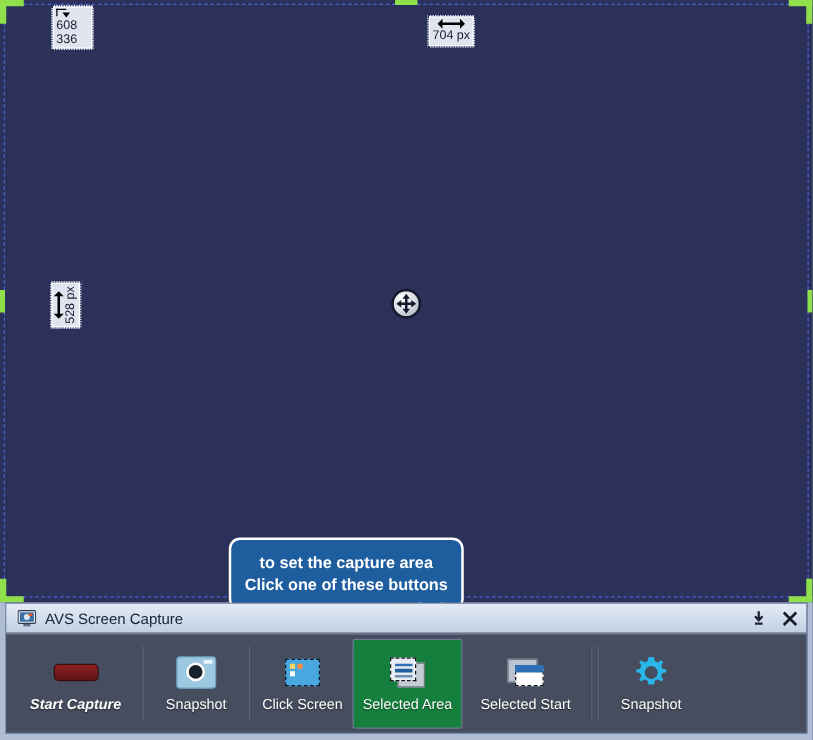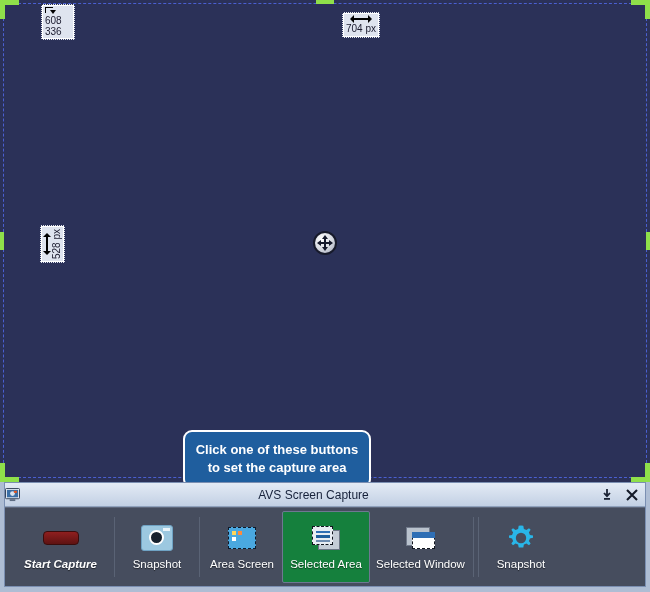--- a/index.html
+++ b/index.html
@@ -109,23 +109,22 @@
     border:1px solid #7b8fb2;
     box-sizing:border-box;
     background:#4a5162;
     position:relative;
   }
   .titlebar{
     height:24px;
     background:linear-gradient(#e4ebf5,#c2d0e4);
     border-bottom:1px solid #90a2bd;
     display:flex;align-items:center;
-    padding:0 6px 0 0;
-    box-sizing:border-box;
-    text-align:center;
+    padding:0 6px 0 9px;
+    box-sizing:border-box;
   }
   .app-icon{width:15px;height:14px;flex:none;margin-right:7px;position:relative;}
   .title-text{font-size:12px;color:#16213a;flex:1;}
   .tb-btns{display:flex;align-items:center;gap:11px;}
   .tb-btn{width:14px;height:14px;position:relative;cursor:default;}
 
   .toolbar{
     position:absolute;left:0;top:24px;right:0;bottom:0;
     background:#464d5e;
     border-top:1px solid #5f687c;
@@ -215,22 +214,22 @@
       </span>
     </div>
 
     <div class="move-knob">
       <svg class="mv" viewBox="0 0 16 16">
         <path d="M8 0 L11 4 L9 4 L9 7 L12 7 L12 5 L16 8 L12 11 L12 9 L9 9 L9 12 L11 12 L8 16 L5 12 L7 12 L7 9 L4 9 L4 11 L0 8 L4 5 L4 7 L7 7 L7 4 L5 4 Z" fill="#15192b"></path>
       </svg>
     </div>
 
     <div class="callout">
+      <div>to set the capture area</div>
       <div>Click one of these buttons</div>
-      <div>to set the capture area</div>
     </div>
     <svg class="callout-tail" viewBox="0 0 24 16">
       <path d="M0 0 L24 0 L12 15 Z" fill="#1f5e9e" stroke="#ffffff" stroke-width="2"></path>
       <rect x="1" y="0" width="22" height="3" fill="#1f5e9e"></rect>
     </svg>
 
   </div>
 
   <div class="win">
     <div class="win-inner">
@@ -283,21 +282,21 @@
         <div class="sep"></div>
 
         <div class="tool" style="width:80px">
           <span class="ticon">
             <span class="ico-fs">
                 <span class="d1"></span>
                 <span class="d2"></span>
                 <span class="d3"></span>
               </span>
           </span>
-          <span class="tlabel">Area Screen</span>
+          <span class="tlabel">Click Screen</span>
         </div>
 
         <div class="tool active" style="width:88px">
           <span class="ticon">
             <span class="ico-sa">
               <span class="back"></span>
               <span class="front">
                   <span class="l1"></span>
                   <span class="l2"></span>
                   <span class="l3"></span>
@@ -308,21 +307,21 @@
         </div>
 
         <div class="tool" style="width:101px">
           <span class="ticon">
             <span class="ico-sw">
                 <span class="bk"></span>
                 <span class="fr"></span>
                 <span class="bar"></span>
               </span>
           </span>
-          <span class="tlabel">Selected Window</span>
+          <span class="tlabel">Selected Start</span>
         </div>
         <div class="sep"></div>
 
         <div class="sep"></div>
 
         <div class="tool" style="width:80px">
           <span class="ticon">
             <svg class="ico-gear" viewBox="0 0 28 28">
               <path d="M14 1.5 l2.3 .35 .6 3.1 a9.2 9.2 0 0 1 2.5 1.05 l2.6-1.8 1.65 1.65 -1.8 2.6 a9.2 9.2 0 0 1 1.05 2.5 l3.1 .6 0 2.3 -3.1 .6 a9.2 9.2 0 0 1 -1.05 2.5 l1.8 2.6 -1.65 1.65 -2.6-1.8 a9.2 9.2 0 0 1 -2.5 1.05 l-.6 3.1 -2.3 0 -2.3 0 -.6-3.1 a9.2 9.2 0 0 1 -2.5-1.05 l-2.6 1.8 -1.65-1.65 1.8-2.6 a9.2 9.2 0 0 1 -1.05-2.5 l-3.1-.6 0-2.3 3.1-.6 a9.2 9.2 0 0 1 1.05-2.5 l-1.8-2.6 1.65-1.65 2.6 1.8 a9.2 9.2 0 0 1 2.5-1.05 l.6-3.1 z" fill="#29b6e8"></path>
               <circle cx="14" cy="14" r="5.2" fill="#464d5e"></circle>

